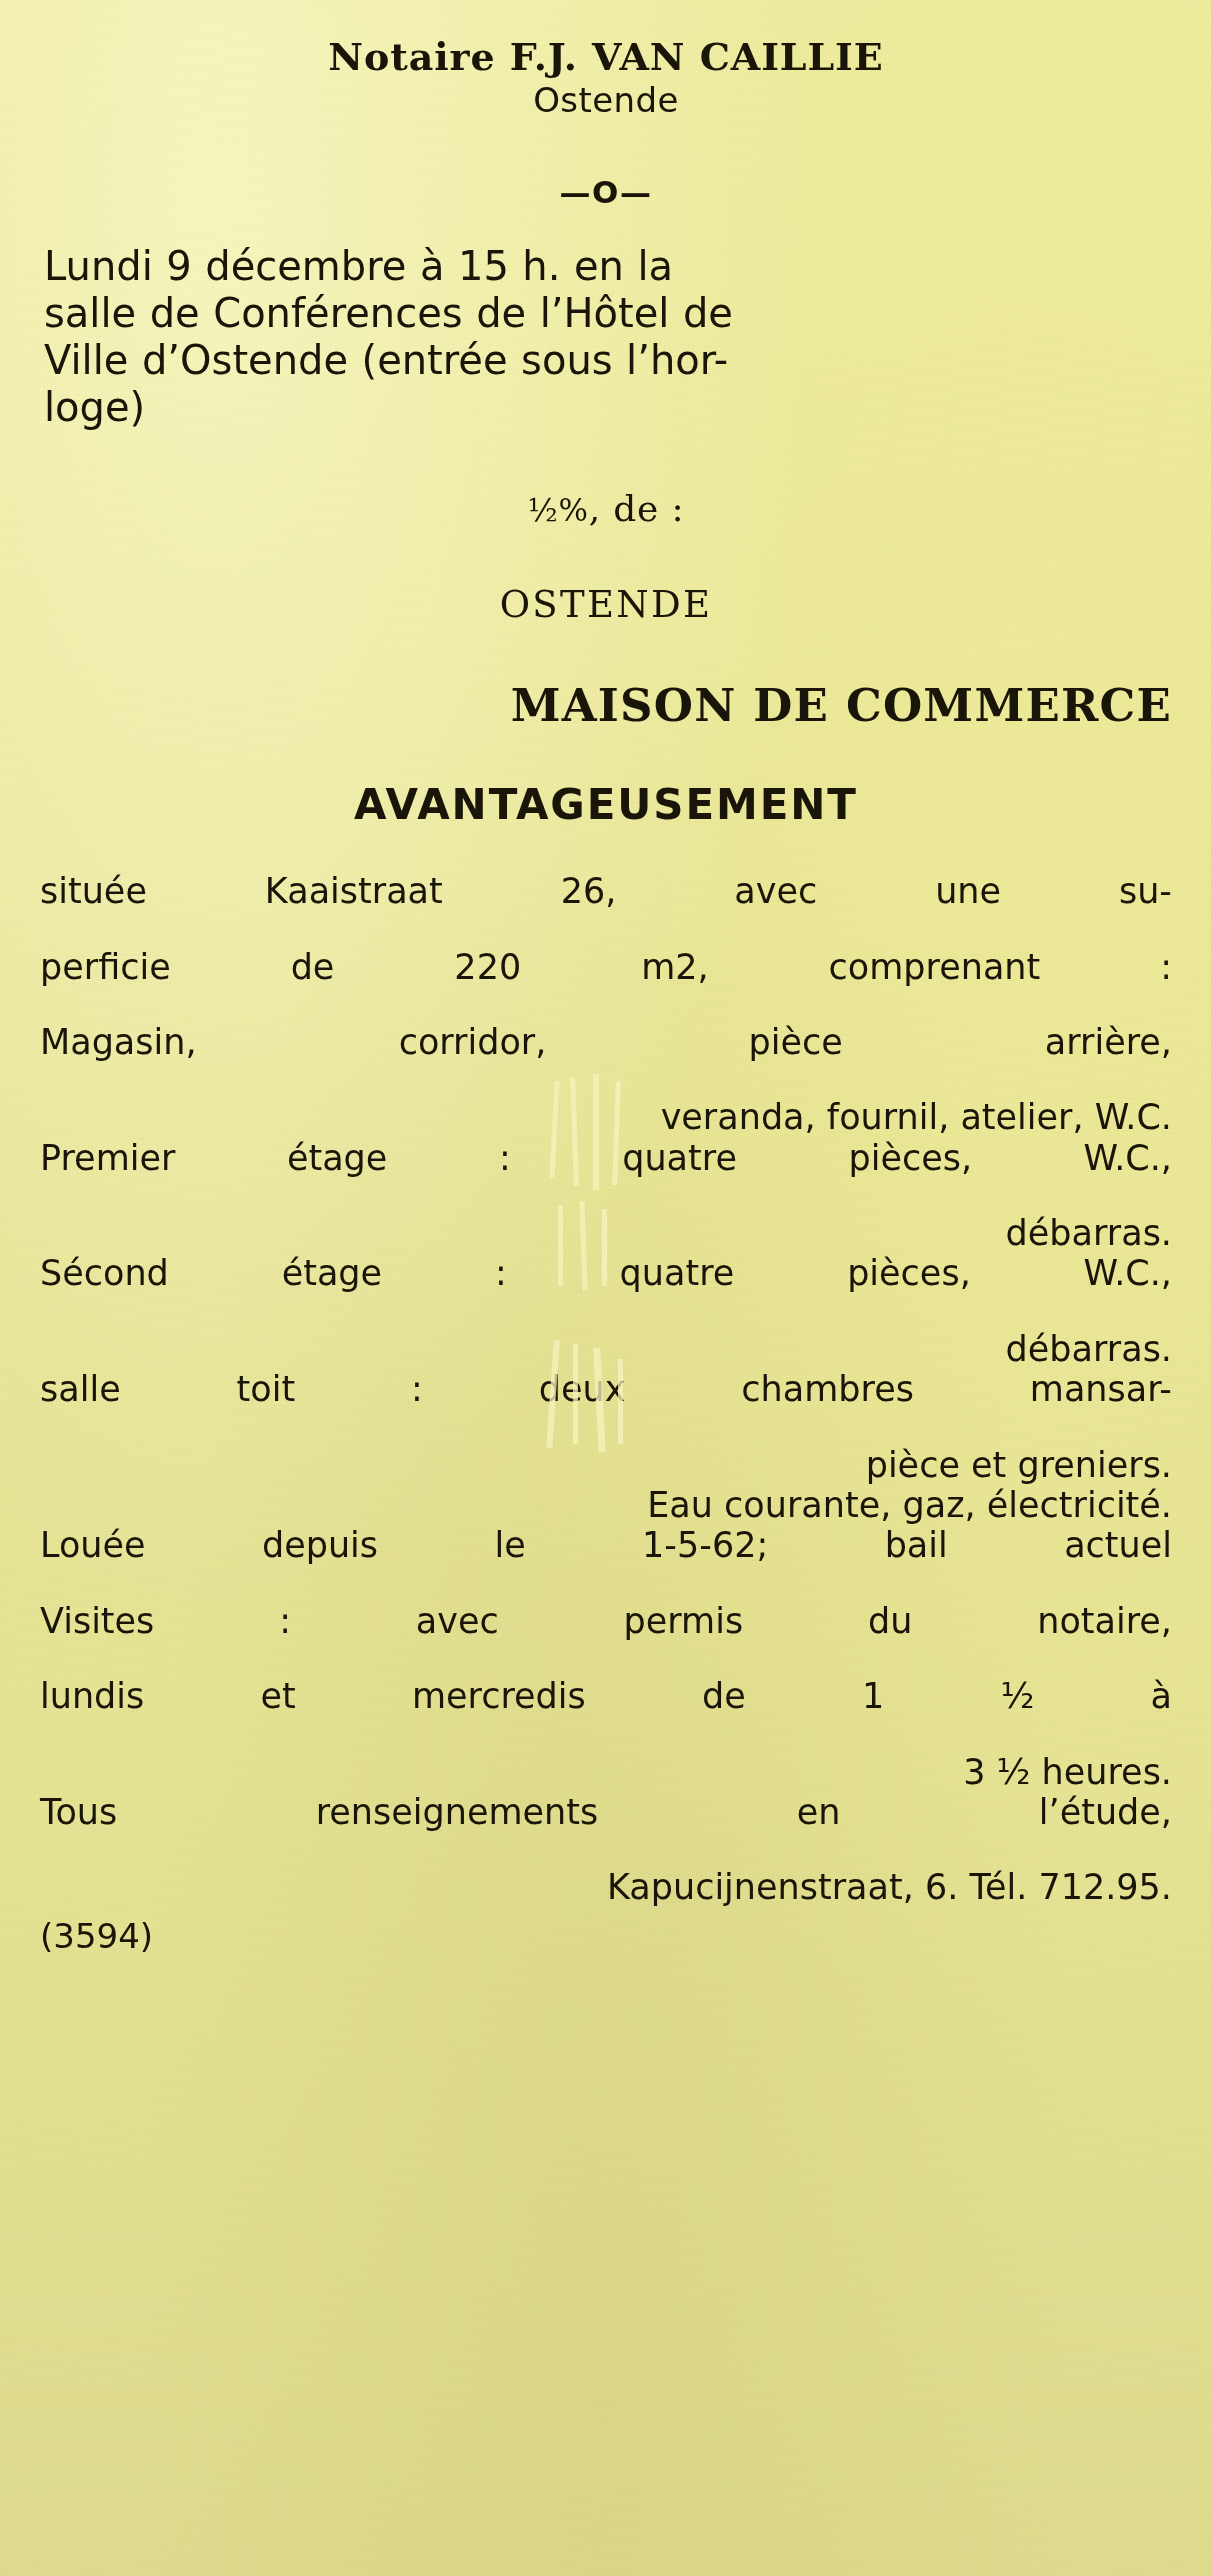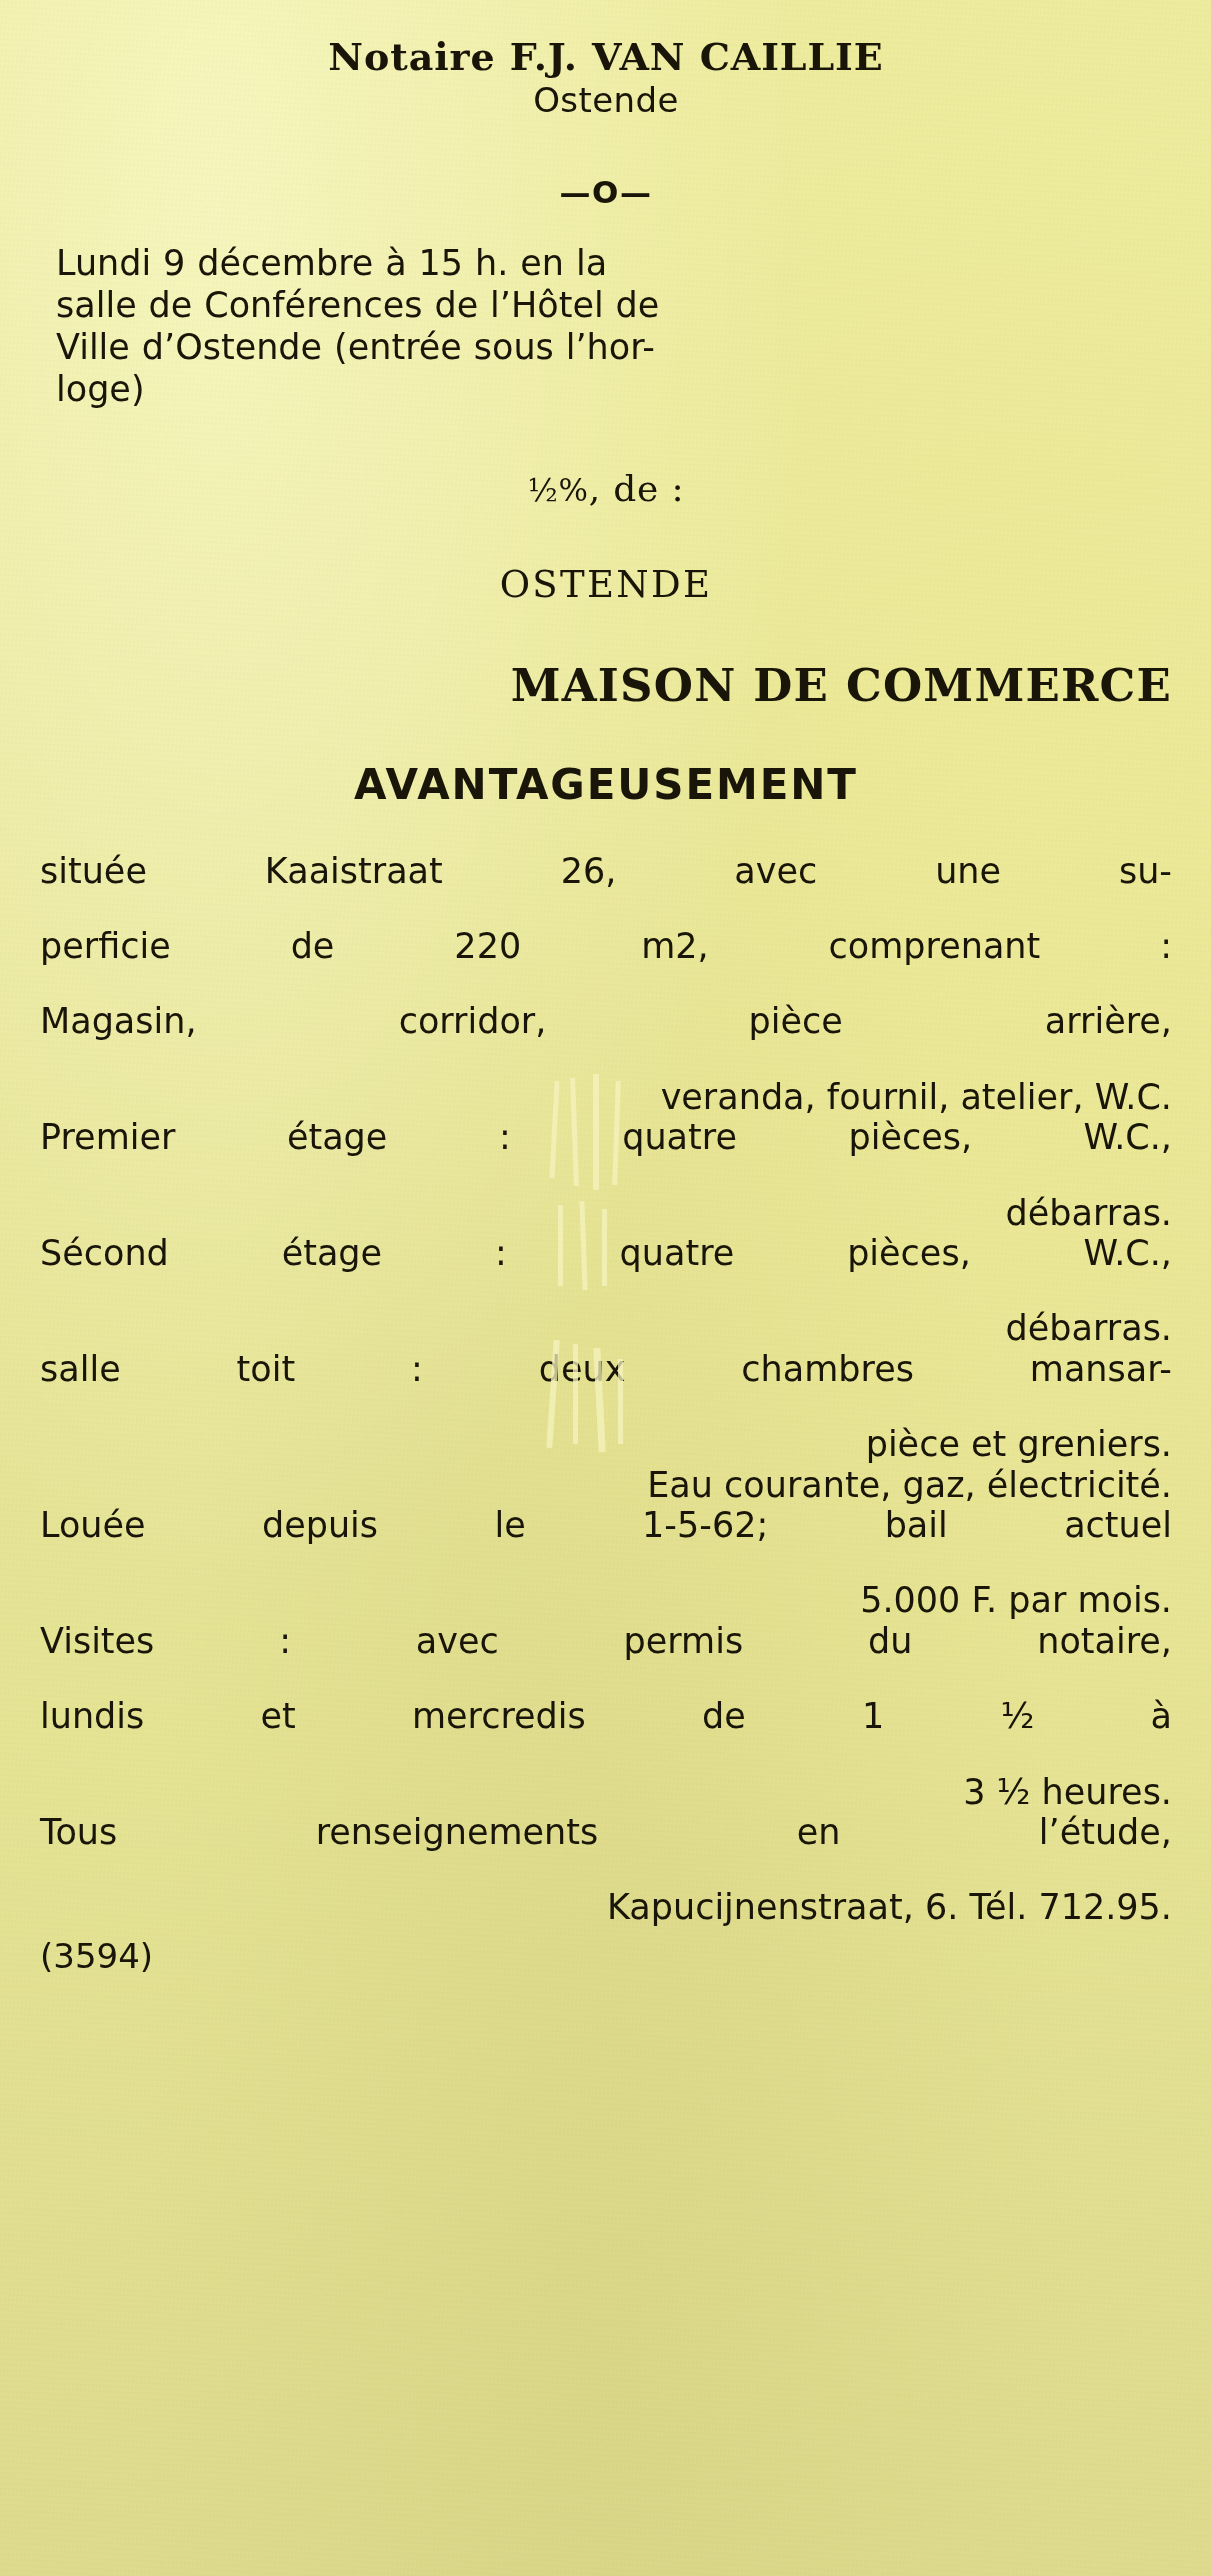--- a/index.html
+++ b/index.html
@@ -59,24 +59,24 @@
     text-align: center;
     font-size: 31px;
     letter-spacing: 1.5px;
     margin: 0 0 36px 0;
     font-family: "DejaVu Sans", sans-serif;
     font-weight: 700;
   }
 
   .para {
     font-family: "DejaVu Sans", sans-serif;
-    font-size: 35px;
+    font-size: 40px;
     line-height: 1.0;
     text-align: justify;
-    margin: 16px;
+    margin: 4px;
     word-spacing: 0.8px;
   }
   .para.date-block {
     margin-bottom: 60px;
     line-height: 1.02;
   }
   .para.date-block div { margin-bottom: 6.2px; }
 
   .mise {
     font-family: "DejaVu Serif", serif;
@@ -190,21 +190,20 @@
       <p class="just">Magasin, corridor, pièce arrière,</p>
       <p class="lastline">veranda, fournil, atelier, W.C.</p>
       <p class="just">Premier étage : quatre pièces, W.C.,</p>
       <p class="lastline">débarras.</p>
       <p class="just">Sécond étage : quatre pièces, W.C.,</p>
       <p class="lastline">débarras.</p>
       <p class="just">salle toit : deux chambres mansar-</p>
       <p class="lastline">pièce et greniers.</p>
       <p class="lastline">Eau courante, gaz, électricité.</p>
       <p class="just">Louée depuis le 1-5-62; bail actuel</p>
-      <p class="lastline">5.000 F. par mois.</p>
       <p class="just">Visites : avec permis du notaire,</p>
       <p class="just">lundis et mercredis de 1 ½ à</p>
       <p class="lastline">3 ½ heures.</p>
       <p class="just"> Tous renseignements en l’étude,</p>
       <p class="lastline">Kapucijnenstraat, 6. Tél. 712.95.</p>
     </div>
 
     <div class="ref">(3594)</div>
   </div>
 

